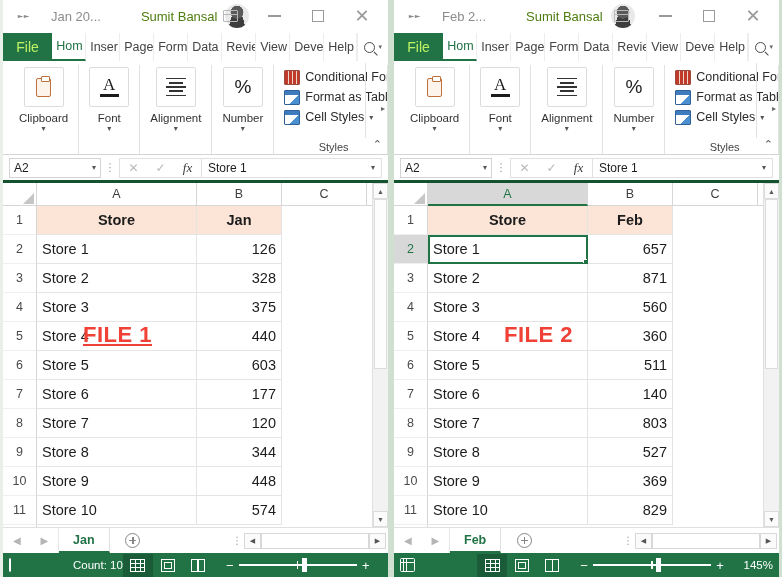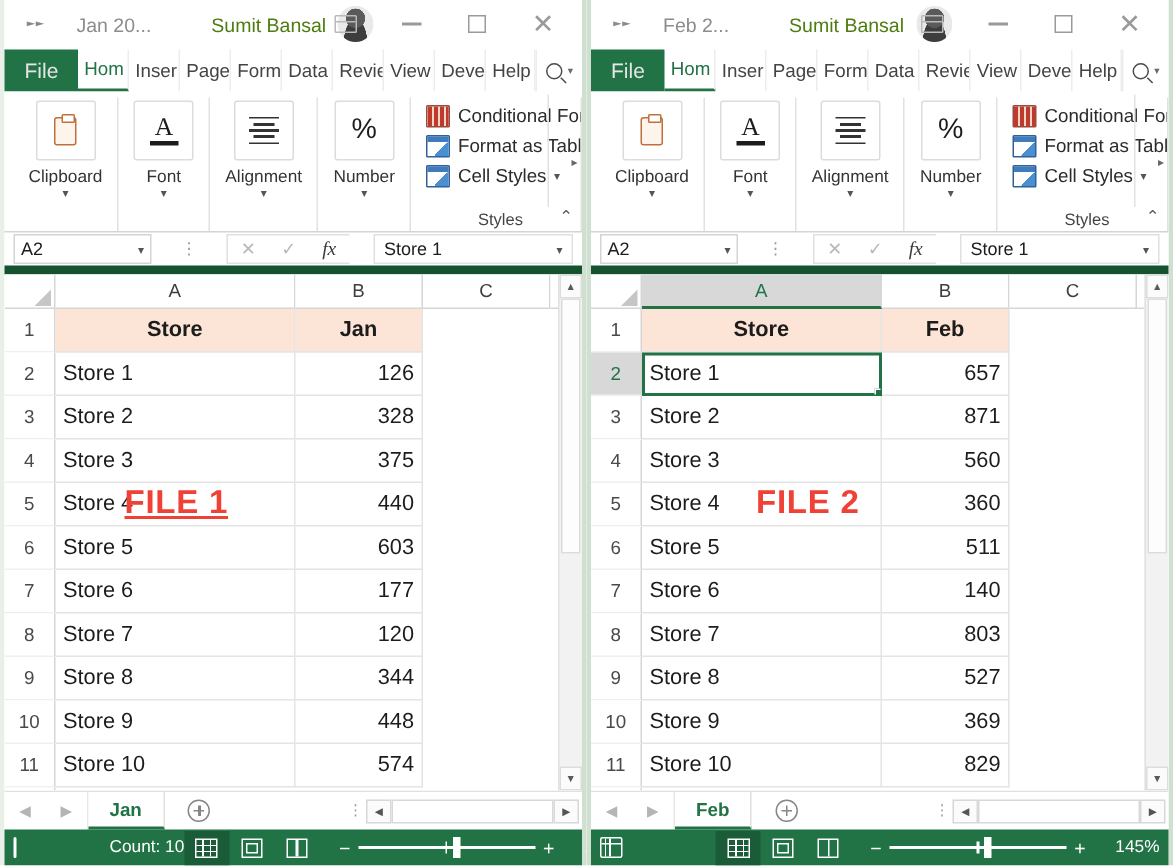--- a/index.html
+++ b/index.html
@@ -68,21 +68,21 @@
   .close-glyph { font-size: 18px; line-height: 1; color: #9a9a9a; font-weight: 300; }
 
   
   .tabstrip {
     height: 28px; flex: 0 0 28px;
     background: #ffffff;
     display: flex; align-items: stretch;
     position: relative;
   }
   .file-tab {
-    width: 52px; background: #217346; color: #e5e5e5;
+    width: 52px; background: #217346; color: #bef264;
     display: flex; align-items: center; justify-content: center;
     font-size: 14px;
   }
   .tab {
     padding: 0 4px; display: flex; align-items: center;
     font-size: 12.5px; color: #444444;
     border-right: 1px solid #ededed;
     white-space: nowrap; overflow: hidden;
     max-width: 34px;
   }
@@ -181,22 +181,22 @@
     position: absolute; right: 6px; bottom: 3px; font-size: 11px; color: #555;
   }
   .ribbon-vrule {
     position:absolute; right: 22px; top: 2px; bottom: 16px; width:1px; background:#e2e2e2;
   }
 
   
   .fbar {
     height: 28px; flex: 0 0 28px;
     display: flex; align-items: center;
-    padding: 0 6px; gap: 16px; background: #ffffff;
-    border-bottom: 6px solid #14532d;
+    padding: 0 6px; gap: 0; background: #ffffff;
+    border-bottom: 3px solid #14532d;
   }
   .namebox {
     width: 92px; height: 20px; border: 1px solid #d4d4d4; background:#fff;
     display: flex; align-items: center; padding: 0 4px;
     font-size: 12px; color: #1c1c1c;
   }
   .namebox .nb-caret { margin-left: auto; font-size: 8px; color: #555; }
   .fbar-dots { width: 18px; text-align:center; color:#9a9a9a; font-size:11px; line-height:9px;}
   .fbar-btns {
     display:flex; align-items:center; gap:0;

